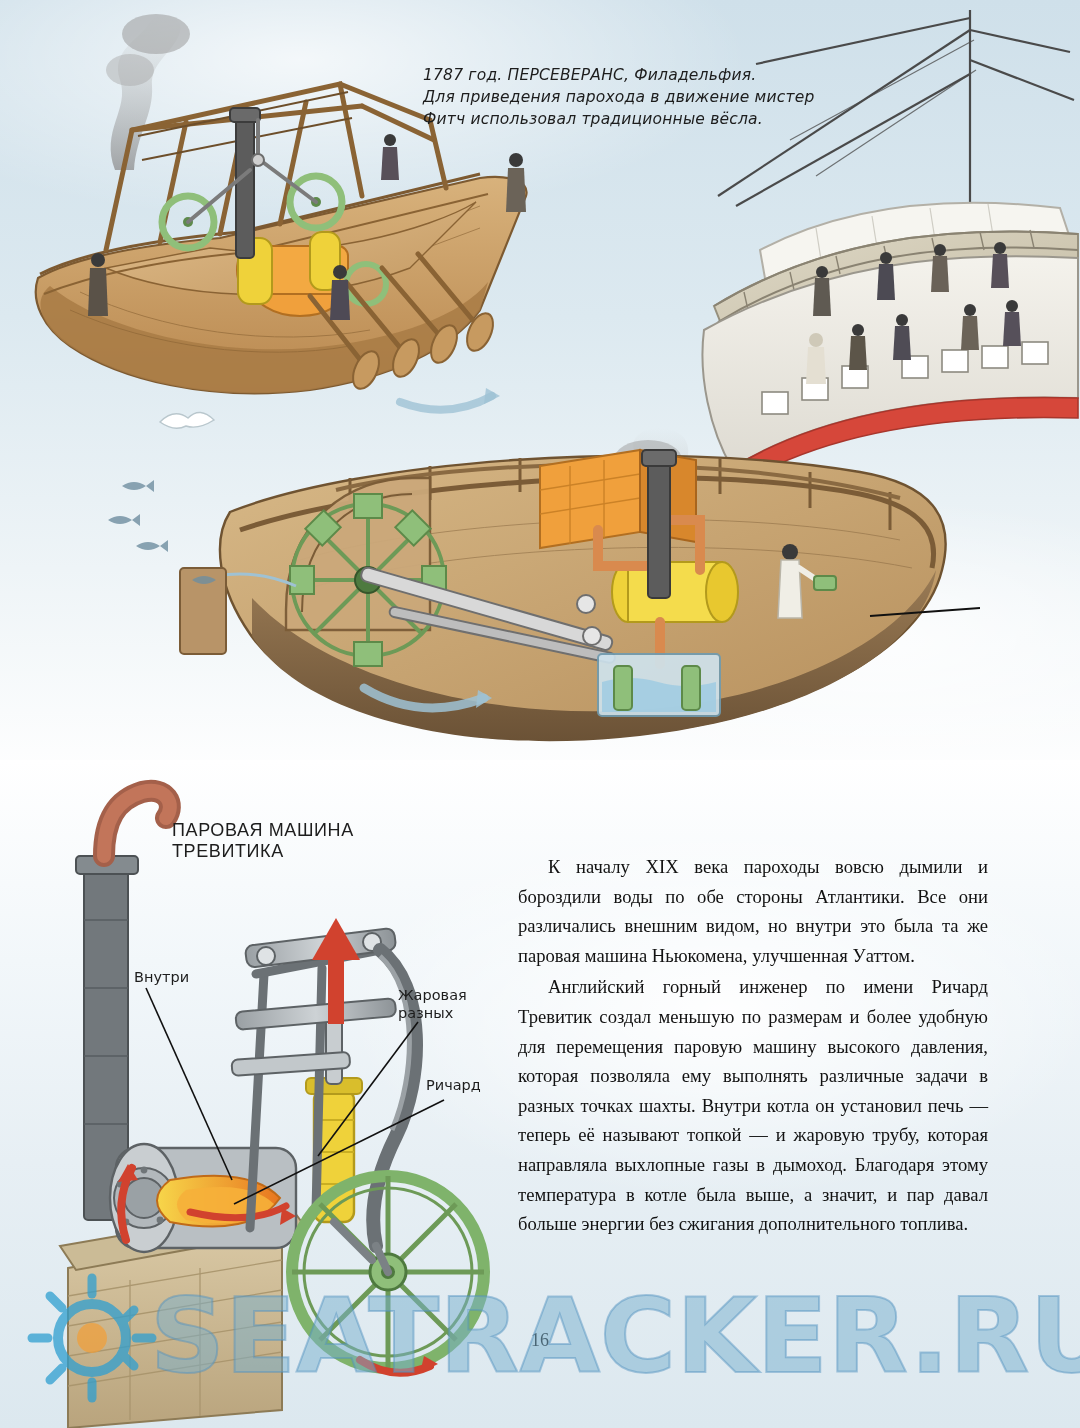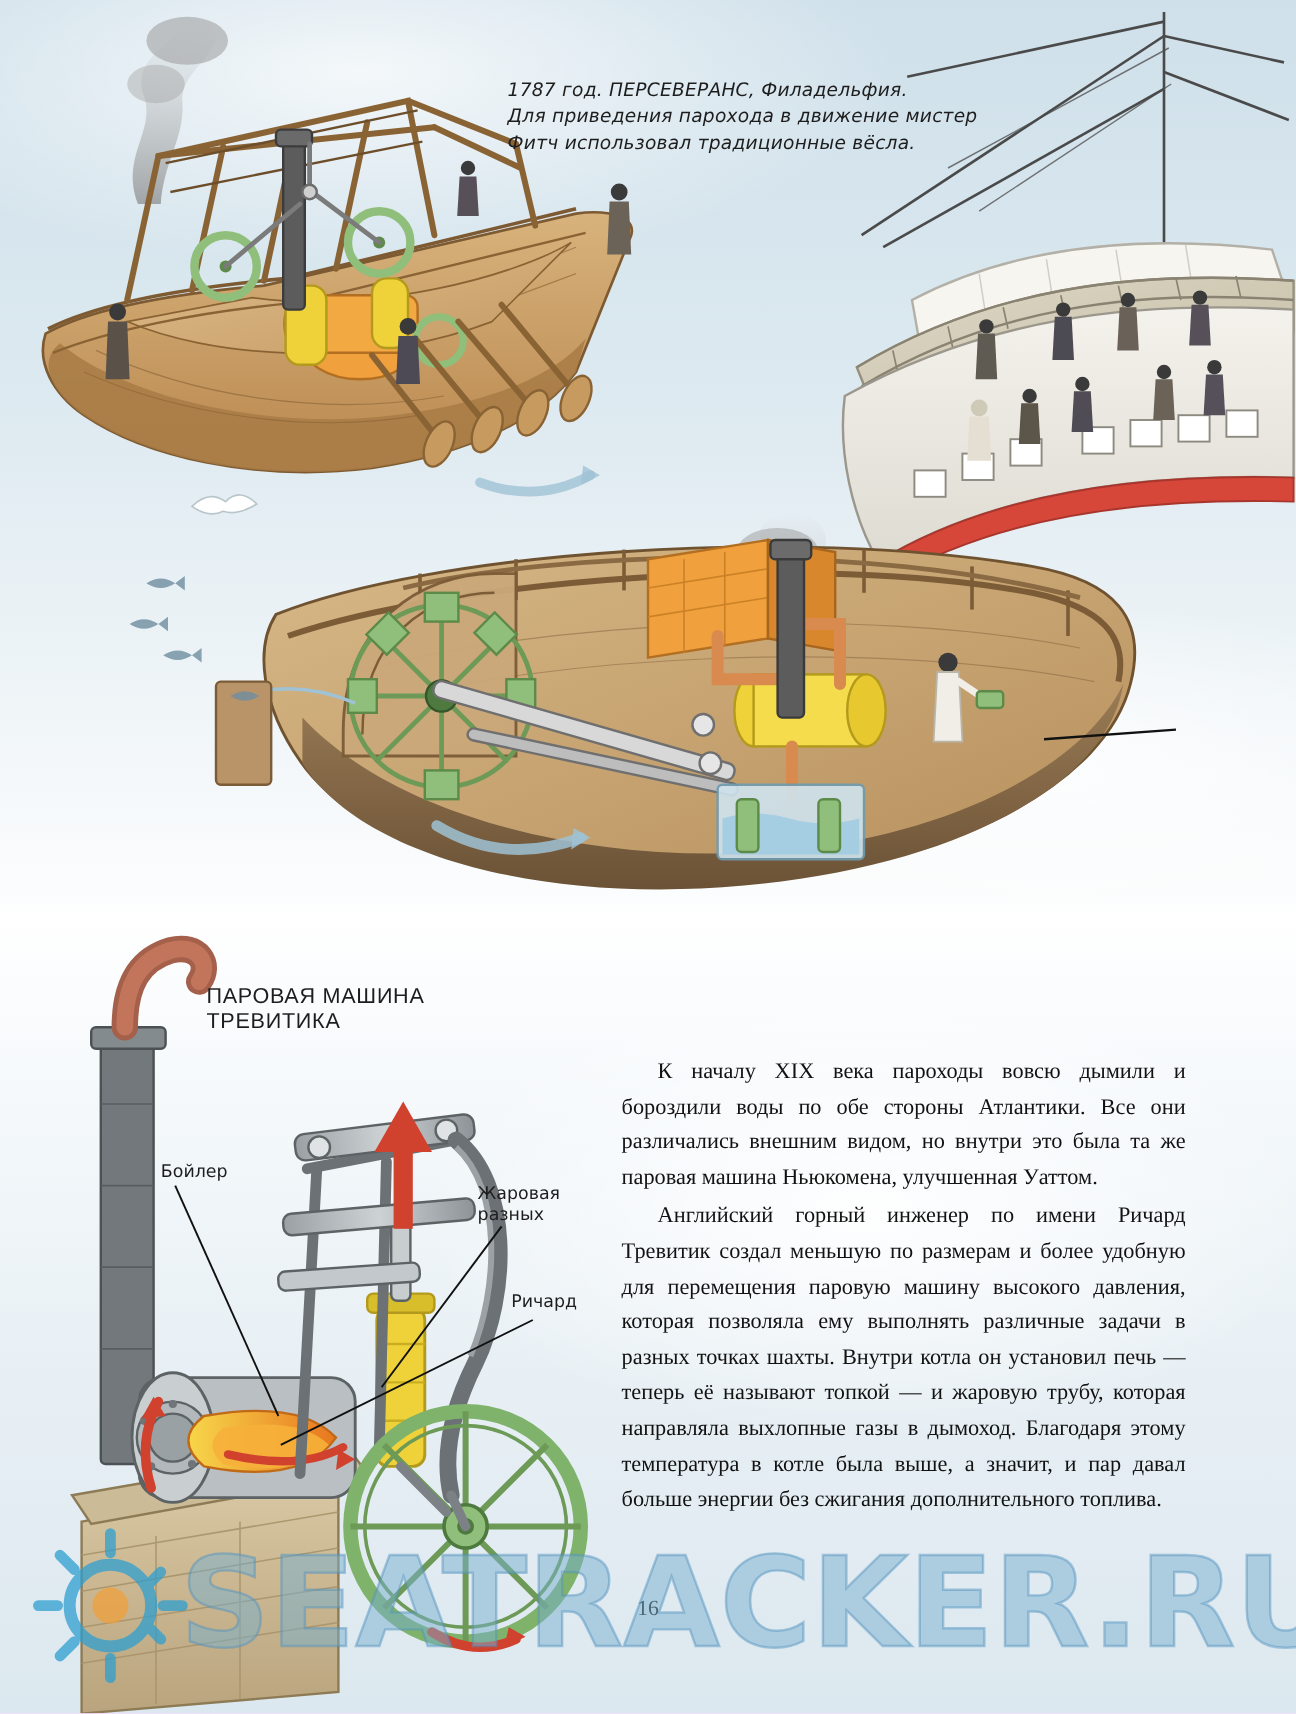--- a/index.html
+++ b/index.html
@@ -5,21 +5,21 @@
   html, body {
     margin: 0;
     padding: 0;
     background: #ffffff;
   }
   #page {
     position: relative;
     width: 1080px;
     height: 1428px;
     overflow: hidden;
-    background: #f0abfc;
+    background: #ec4899;
     font-family: "Liberation Serif", serif;
   }
 
   
   .wash-top {
     position: absolute;
     left: 0; top: 0;
     width: 1080px; height: 790px;
     background: linear-gradient(180deg,#cfe0ea 0%, #dce9f0 40%, #eef4f7 72%, #ffffff 100%);
   }
@@ -87,21 +87,20 @@
     position: absolute;
     left: 518px;
     top: 852px;
     width: 470px;
     font-family: "Liberation Serif", serif;
     font-size: 18.6px;
     line-height: 29.6px;
     color: #121212;
     text-align: justify;
     hyphens: manual;
-    margin-top: 26px;
   }
   #text-column p { margin: 0 0 0 0; text-indent: 30px; }
   #text-column p + p { margin-top: 2px; }
 
   
   #page-number {
     position: absolute;
     left: 0; top: 1330px;
     width: 1080px;
     text-align: center;
@@ -590,21 +589,21 @@
       <path d="M424 340 L214 444"></path>
     </g>
   </svg>
 
   <div class="caption" id="caption-fitch" style="white-space: pre-line;">1787 год. ПЕРСЕВЕРАНС, Филадельфия.
 Для приведения парохода в движение мистер Фитч использовал традиционные вёсла.</div>
 
   <div class="label-head" id="label-engine-title" style="white-space: pre-line;">ПАРОВАЯ МАШИНА
 ТРЕВИТИКА</div>
 
-  <div class="callout" id="callout-boiler">Бойлер</div>
+  <div class="callout" id="callout-boiler">Внутри</div>
 
   <div class="callout" id="callout-flue" style="white-space: pre-line;">Жаровая
 разных</div>
 
   <div class="callout" id="callout-firebox">Ричард</div>
 
   <div id="text-column">
     <p>К началу XIX века пароходы вовсю дымили и бороздили воды по обе стороны Атлантики. Все они различались внешним видом, но внутри это была та же паровая машина Ньюкомена, улучшенная Уаттом.</p>
     <p>Английский горный инженер по имени Ричард Тревитик создал меньшую по размерам и более удобную для перемещения паровую машину высокого давления, которая позволяла ему выполнять различные задачи в разных точках шахты. Внутри котла он установил печь — теперь её называют топкой — и жаровую трубу, которая направляла выхлопные газы в дымоход. Благодаря этому температура в котле была выше, а значит, и пар давал больше энергии без сжигания дополнительного топлива.</p>
   </div>

